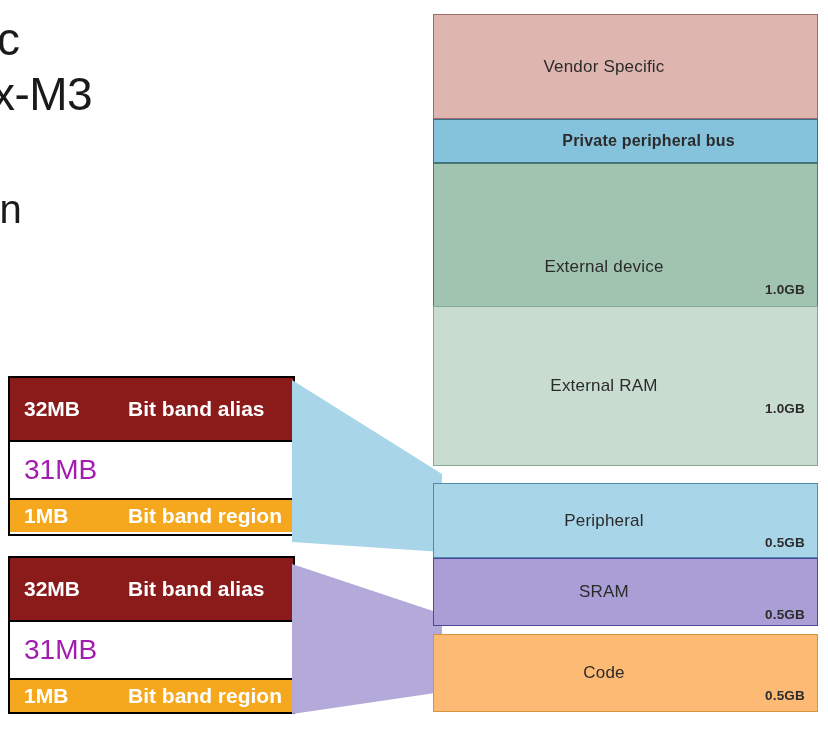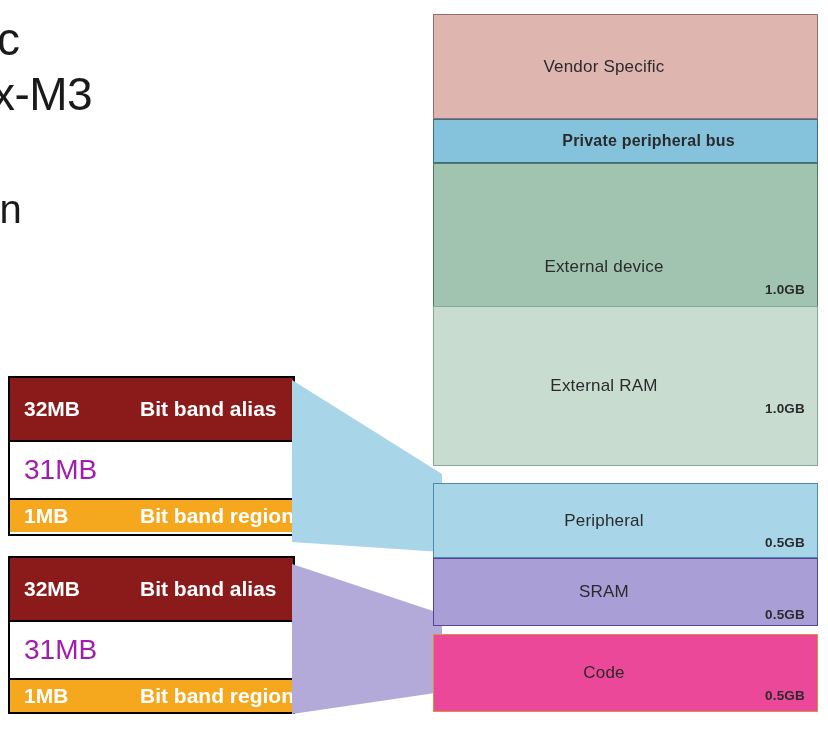--- a/index.html
+++ b/index.html
@@ -99,21 +99,20 @@
     font-size: 21px;
     font-weight: 700;
     white-space: nowrap;
   }
   .bb-label {
     position: absolute;
     left: 118px;
     font-size: 21px;
     font-weight: 700;
     white-space: nowrap;
-    margin-left: 12px;
   }
   .bb-gap .bb-size { font-weight: 400; font-size: 28px; color: #a21caf; }
 
   
   .wedge {
     position: absolute;
     pointer-events: none;
   }
   #wedge-peripheral { left: 292px; top: 374px; width: 150px; height: 178px; }
   #wedge-sram       { left: 292px; top: 556px; width: 150px; height: 160px; }
@@ -154,21 +153,21 @@
     white-space: nowrap;
     margin-top: 44px;
   }
 
   #band-vendor     { top: 0;   height: 105px; background:#dfb5b0; border:1px solid #9a6c6c; }
   #band-ppb        { top: 105px; height: 44px;  background:#85c3dd; border:1px solid #3c6f8a; }
   #band-extdevice  { top: 149px; height: 208px; background:#a0c4b0; border:1px solid #4e7a63; }
   #band-extram     { top: 292px; height: 160px; background:#c8dcd0; border:1px solid #86a897; }
   #band-peripheral { top: 469px; height: 75px;  background:#a9d5e8; border:1px solid #4e8ba8; }
   #band-sram       { top: 544px; height: 68px;  background:#a99ed6; border:1px solid #52469b; }
-  #band-code       { top: 620px; height: 78px;  background:#ec4899; border:1px solid #d9933f; }
+  #band-code       { top: 620px; height: 78px;  background:#fdba74; border:1px solid #d9933f; }
 
   #band-ppb .band-name { font-weight: 700; font-size: 16px; width: 385px; padding-left: 22px; }
 
   .top-ghost {
     position: absolute;
     left: 540px;
     top: -2px;
     width: 230px;
     height: 14px;
     font-size: 15px;

